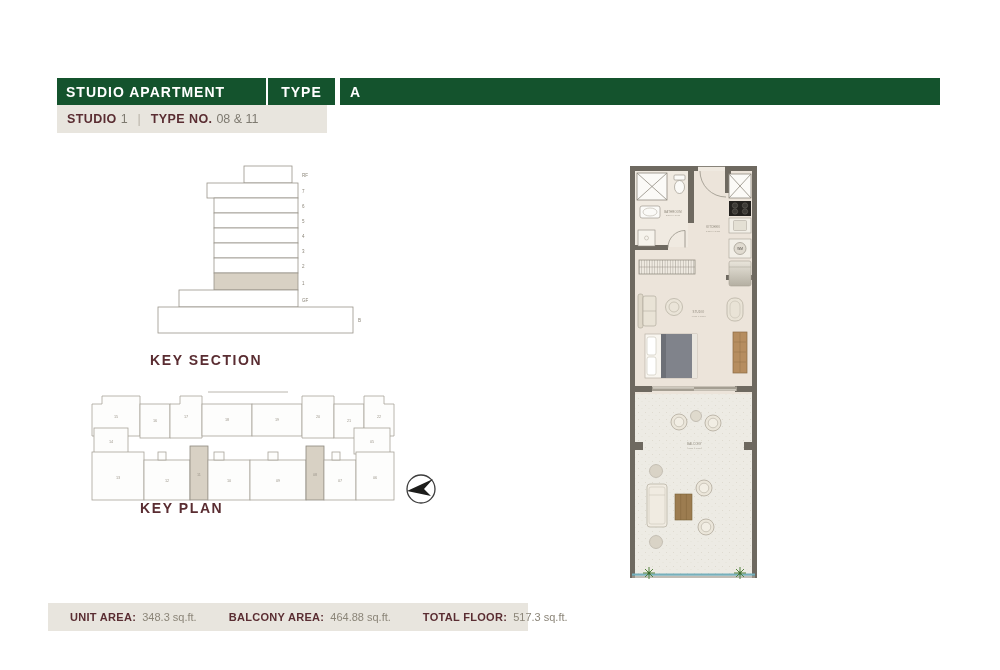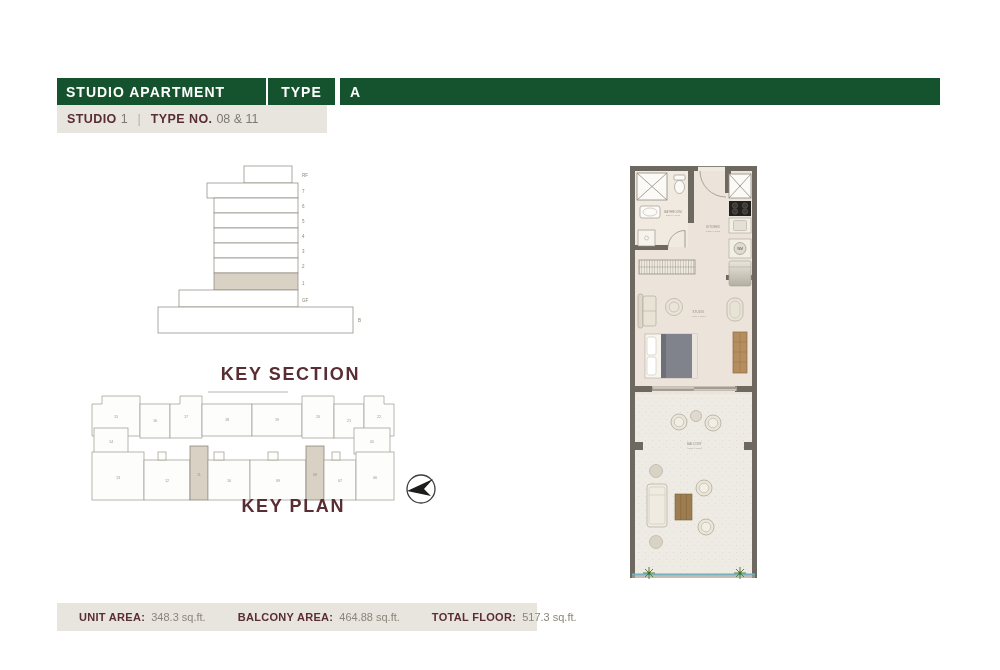--- a/index.html
+++ b/index.html
@@ -13,25 +13,25 @@
   .hdiv { width:2px; background:#fff; }
   .hcell.type { width:67px; justify-content:center; }
   .hgap { width:5px; background:#fff; }
   .hcell.tval { flex:1; padding-left:10px; }
 
   .subheader { position:absolute; left:57px; top:105px; width:270px; height:28px; background:#e8e5de; display:flex; align-items:center; padding-left:10px; font-size:12.5px; color:#8b8578; }
   .subheader .b { font-weight:bold; color:#5a2d32; letter-spacing:0.4px; }
   .subheader .v { margin-left:4px; color:#7e7a70; }
   .subheader .pipe { margin:0 10px; color:#b8b3a8; }
 
-  .diagram-title { position:absolute; font-weight:bold; color:#5a2d32; font-size:18px; letter-spacing:1.6px; text-align:right;margin-top:12px; }
+  .diagram-title { position:absolute; font-weight:bold; color:#5a2d32; font-size:14px; letter-spacing:1.6px; text-align:left; }
   #key-section-title { left:150px; top:352px; width:210px; }
-  #key-plan-title { left:140px; top:484px; width:205px; }
-
-  .footer-bar { position:absolute; left:57px; top:603px; width:480px; height:28px; background:#e8e5de; display:flex; align-items:center; justify-content:space-between; padding:0 22px;gap:32px; }
+  #key-plan-title { left:140px; top:500px; width:205px; }
+
+  .footer-bar { position:absolute; left:48px; top:603px; width:480px; height:28px; background:#e8e5de; display:flex; align-items:center; justify-content:space-between; padding:0 22px;gap:32px; }
   .area-item { font-size:11px; white-space:nowrap; }
   .area-item .lab { font-weight:bold; color:#5a2d32; letter-spacing:0.3px; }
   .area-item .val { color:#8b8578; margin-left:3px; }
 
   svg { position:absolute; overflow:visible; }
   svg text { font-family:"Liberation Sans", sans-serif; }
   #key-section-svg { left:150px; top:163px; }
   #key-plan-svg { left:88px; top:390px; }
   #north-arrow-svg { left:402px; top:470px; }
   #floor-plan-svg { left:630px; top:166px; }

